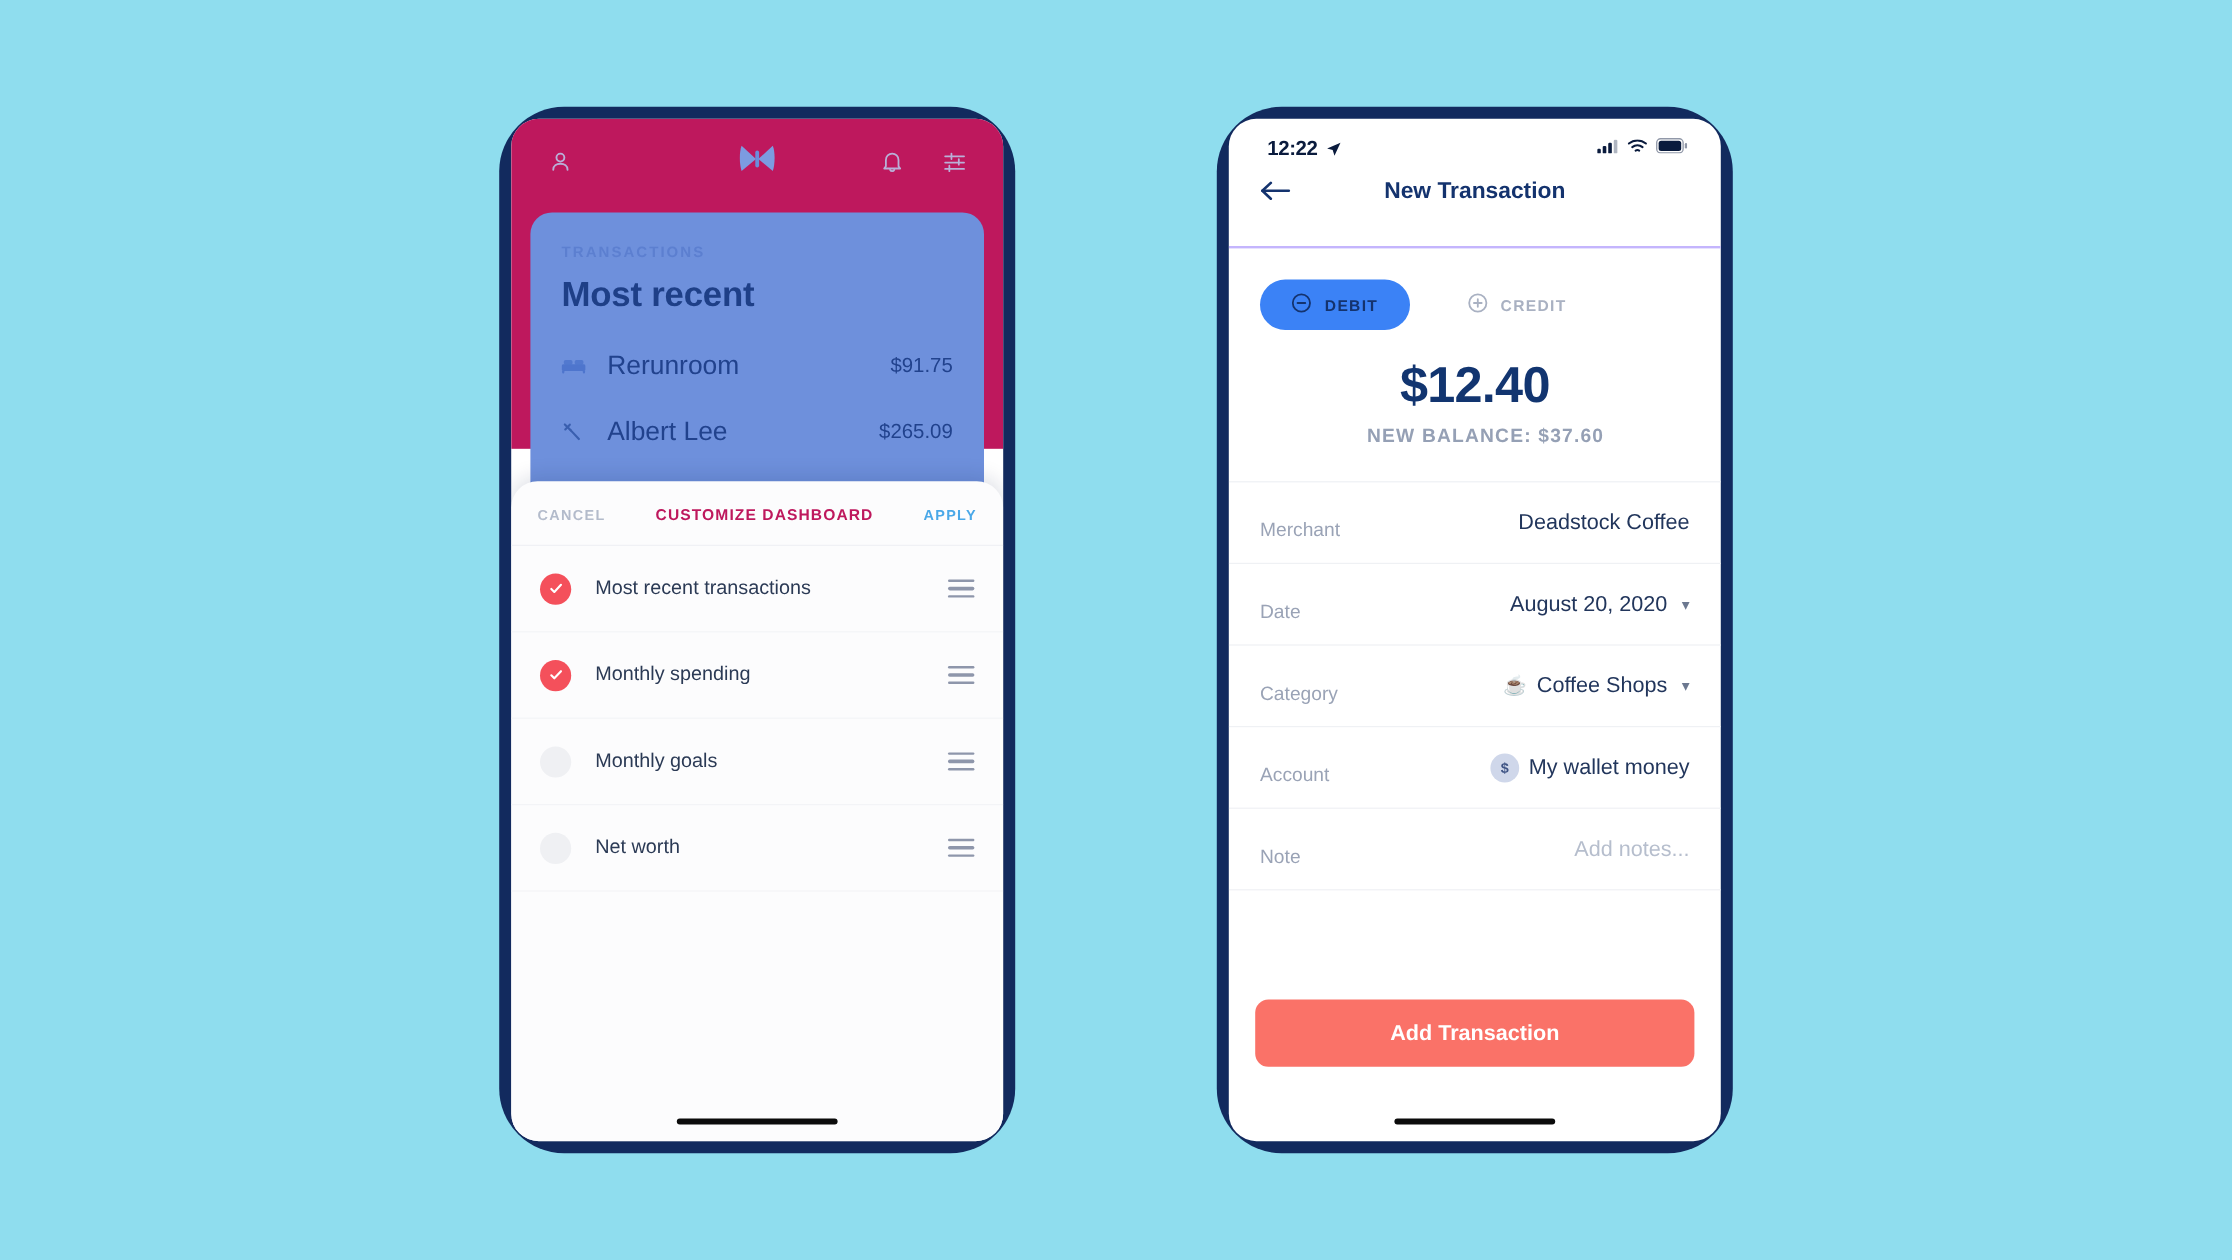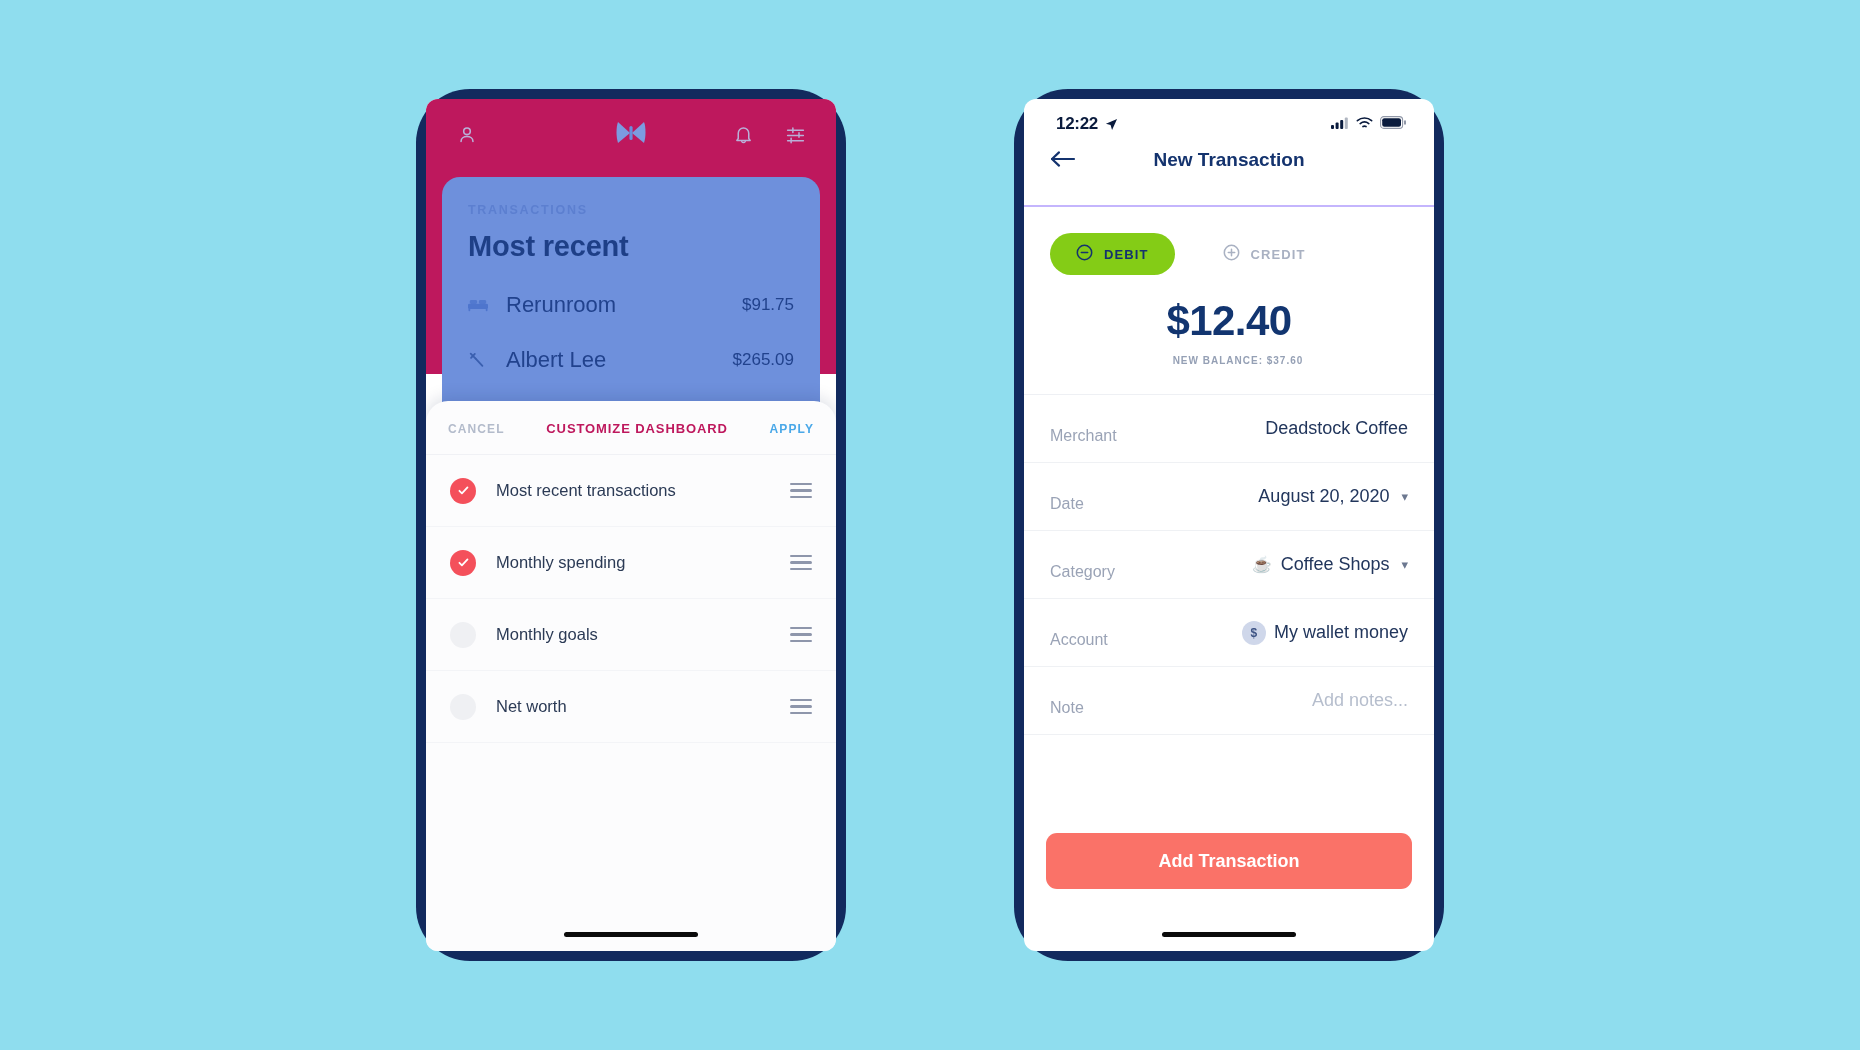--- a/index.html
+++ b/index.html
@@ -29,21 +29,21 @@
     height: 872px;
     background: #122A5E;
     border-radius: 54px;
     padding: 10px;
     flex: 0 0 auto;
   }
   .screen {
     position: relative;
     width: 100%;
     height: 100%;
-    border-radius: 12px;
+    border-radius: 23px;
     overflow: hidden;
     background: #ffffff;
   }
 
   
   .dash-header {
     position: absolute;
     top: 0; left: 0; right: 0;
     height: 275px;
     background: #be185d;
@@ -249,37 +249,37 @@
     display: flex;
     align-items: center;
     gap: 11px;
     padding: 11px 26px;
     border-radius: 22px;
     font-size: 13px;
     font-weight: 700;
     letter-spacing: 1.1px;
     text-transform: uppercase;
   }
-  .seg.active { background: #84cc16; color: #14336E; flex: 0 0 auto; }
+  .seg.active { background: #3b82f6; color: #14336E; flex: 0 0 auto; }
   .seg.inactive { color: #A9B1C2; }
 
   .amount-block {
     text-align: center;
     padding: 22px 0 28px 0;
     border-bottom: 1px solid #EEF0F4;
   }
   .amount {
     font-size: 42px;
     font-weight: 700;
     color: #123570;
     letter-spacing: -0.6px;
   }
   .newbal {
     margin-top: 10px;
-    font-size: 10px;
+    font-size: 16px;
     font-weight: 700;
     letter-spacing: 1px;
     color: #95A0B5;
     text-transform: uppercase;
     padding-left: 18px;
   }
 
   .form-row {
     display: flex;
     align-items: center;

